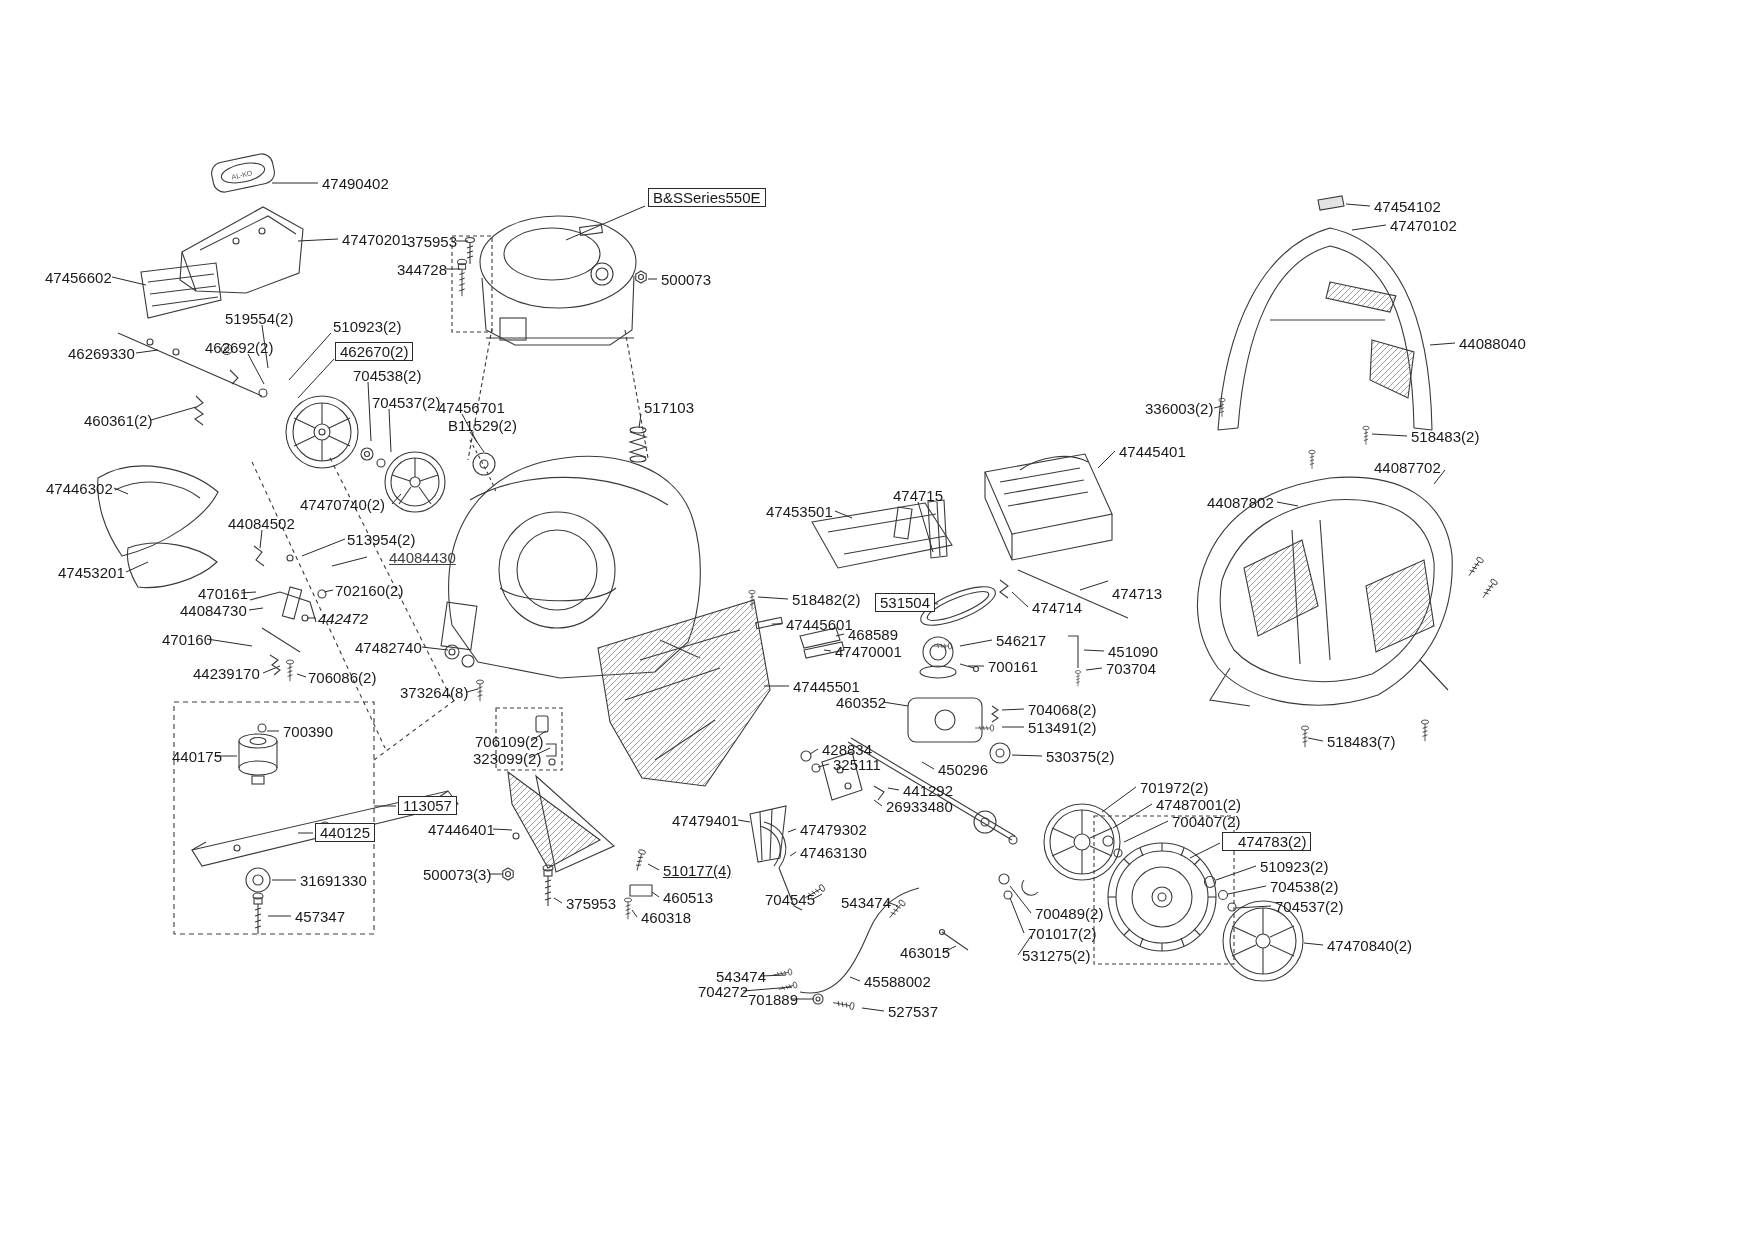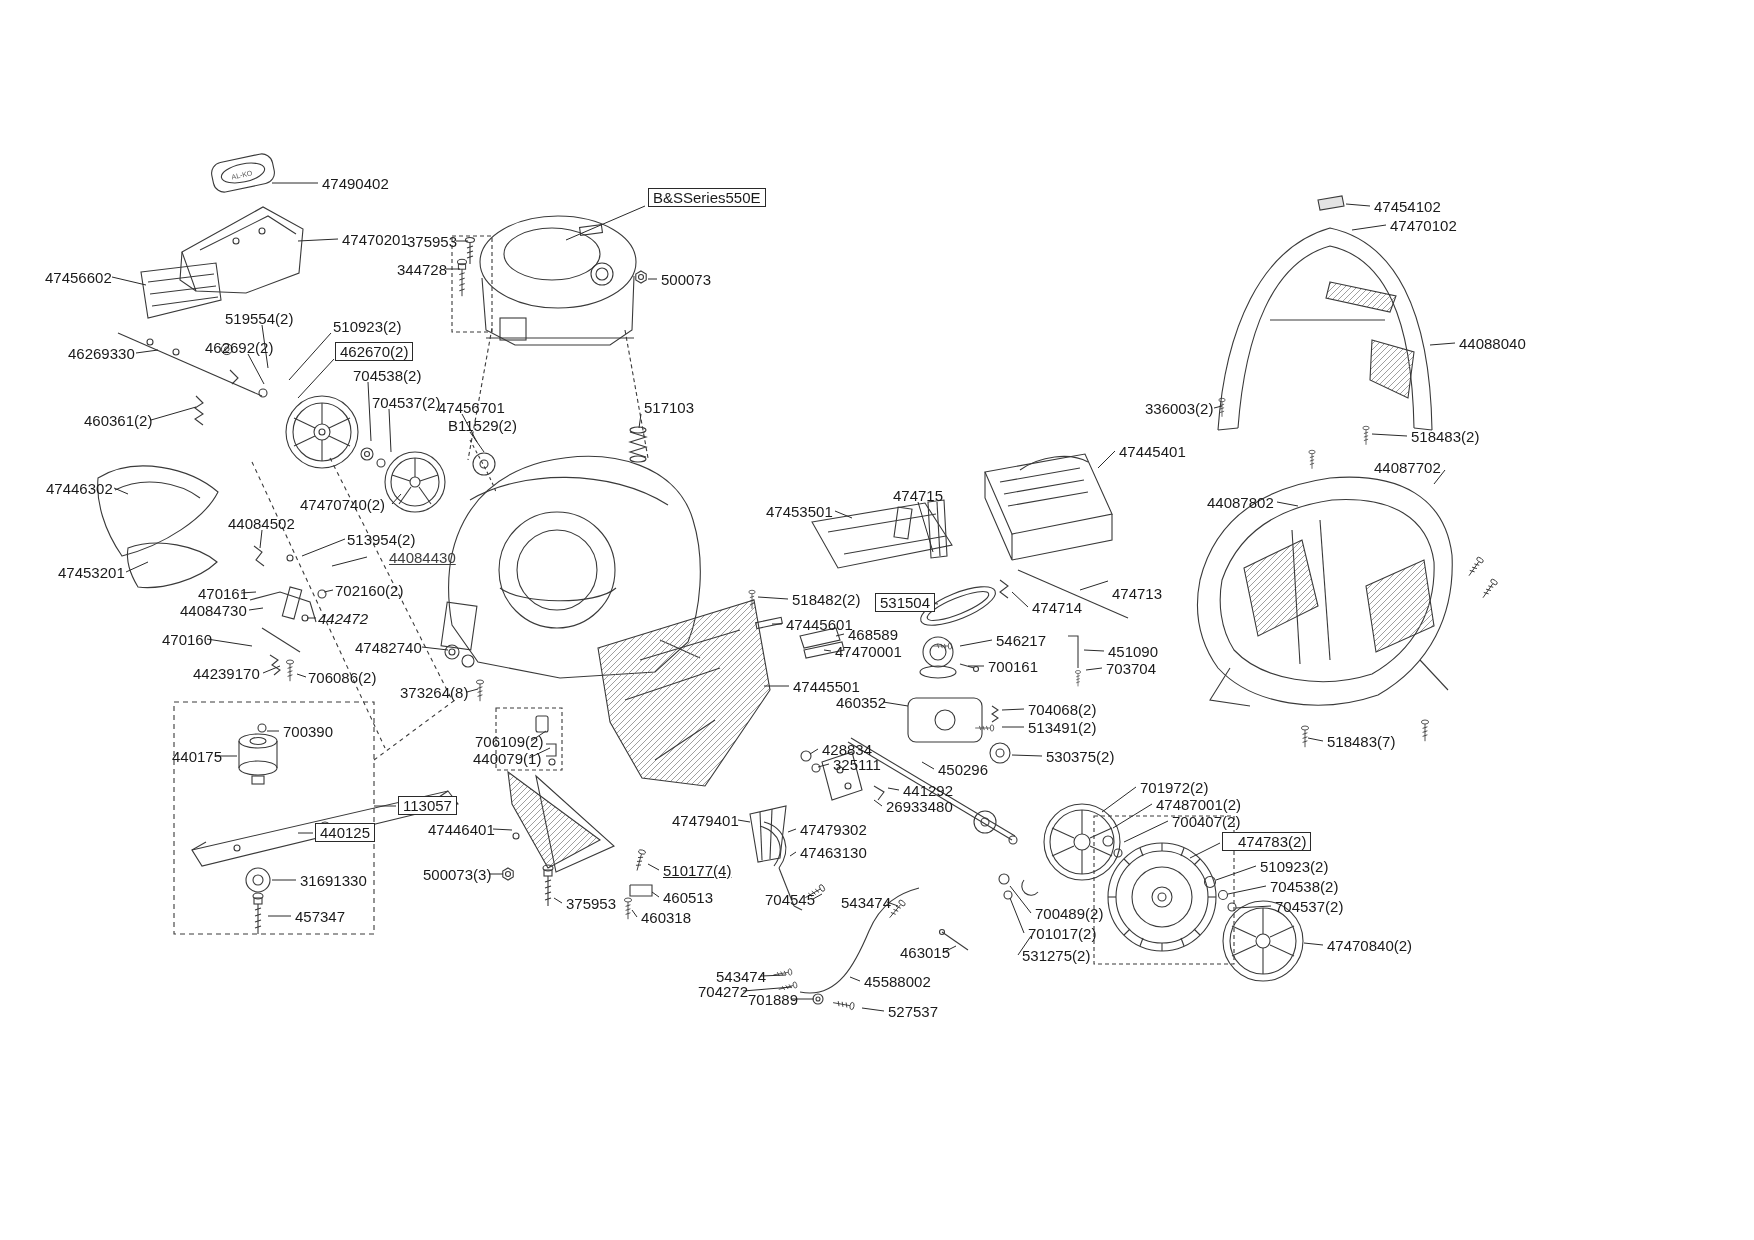--- a/index.html
+++ b/index.html
@@ -564,21 +564,21 @@
       <div class="lbl" style="left: 180px; top: 602px; color: rgb(26, 26, 26);">44084730</div>
       <div class="lbl" style="left: 318px; top: 610px; color: rgb(26, 26, 26); font-style: italic;">442472</div>
       <div class="lbl" style="left: 162px; top: 631px; color: rgb(26, 26, 26);">470160</div>
       <div class="lbl" style="left: 355px; top: 639px; color: rgb(26, 26, 26);">47482740</div>
       <div class="lbl" style="left: 193px; top: 665px; color: rgb(26, 26, 26);">44239170</div>
       <div class="lbl" style="left: 308px; top: 669px; color: rgb(26, 26, 26);">706086(2)</div>
       <div class="lbl" style="left: 400px; top: 684px; color: rgb(26, 26, 26);">373264(8)</div>
       <div class="lbl" style="left: 283px; top: 723px; color: rgb(26, 26, 26);">700390</div>
       <div class="lbl" style="left: 172px; top: 748px; color: rgb(26, 26, 26);">440175</div>
       <div class="lbl" style="left: 475px; top: 733px; color: rgb(26, 26, 26);">706109(2)</div>
-      <div class="lbl" style="left: 473px; top: 750px; color: rgb(26, 26, 26);">440079(1)</div>
+      <div class="lbl" style="left: 473px; top: 750px; color: rgb(26, 26, 26);">323099(2)</div>
       <div class="lbl boxed" style="left: 398px; top: 796px; color: rgb(26, 26, 26);">113057</div>
       <div class="lbl boxed" style="left: 315px; top: 823px; color: rgb(26, 26, 26);">440125</div>
       <div class="lbl" style="left: 300px; top: 872px; color: rgb(26, 26, 26);">31691330</div>
       <div class="lbl" style="left: 295px; top: 908px; color: rgb(26, 26, 26);">457347</div>
       <div class="lbl" style="left: 428px; top: 821px; color: rgb(26, 26, 26);">47446401</div>
       <div class="lbl" style="left: 423px; top: 866px; color: rgb(26, 26, 26);">500073(3)</div>
       <div class="lbl" style="left: 566px; top: 895px; color: rgb(26, 26, 26);">375953</div>
       <div class="lbl" style="left: 663px; top: 862px; color: rgb(26, 26, 26); text-decoration: underline;">510177(4)</div>
       <div class="lbl" style="left: 663px; top: 889px; color: rgb(26, 26, 26);">460513</div>
       <div class="lbl" style="left: 641px; top: 909px; color: rgb(26, 26, 26);">460318</div>

